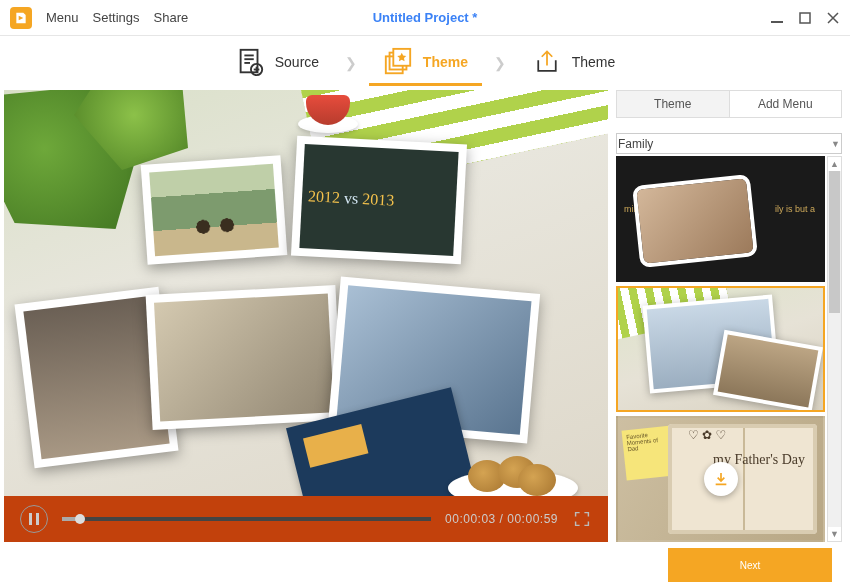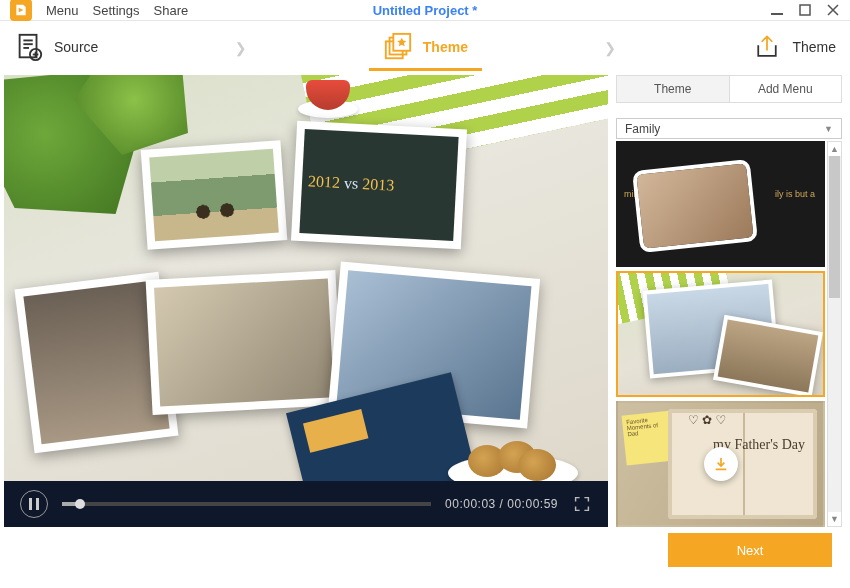--- a/index.html
+++ b/index.html
@@ -1,25 +1,25 @@
 <!DOCTYPE html>
 <html><head>
 <meta charset="utf-8">
 <style>
 * { box-sizing: border-box; margin: 0; padding: 0; }
 body { font-family: -apple-system, "Segoe UI", Arial, sans-serif; font-size: 13px; color: #333; background: #fff; width: 850px; height: 588px; overflow: hidden; }
 
-.titlebar { height: 21px; display: flex; align-items: center; padding: 0 10px; border-bottom: 1px solid #e6e6e6; position: relative; }
+.titlebar { height: 36px; display: flex; align-items: center; padding: 0 10px; border-bottom: 1px solid #e6e6e6; position: relative; }
 .titlebar .logo { width: 22px; height: 22px; background: #f5a623; border-radius: 4px; margin-right: 14px; display:flex;align-items:center;justify-content:center; }
 .titlebar .menu-item { margin: 0 14px 0 0; cursor: pointer; color: #444; }
 .titlebar .title { position: absolute; left: 50%; transform: translateX(-50%); color: #3b82f6; font-weight: bold; }
 .titlebar .win-controls { margin-left: auto; display: flex; gap: 14px; }
 .win-btn { width: 14px; height: 14px; display: inline-flex; align-items: center; justify-content: center; color: #555; cursor: pointer; }
 
-.steps { height: 54px; display: flex; align-items: center; justify-content: space-between; }
+.steps { height: 54px; display: flex; align-items: center; justify-content: center; }
 .step { display: flex; align-items: center; gap: 10px; padding: 6px 14px; cursor: pointer; border-bottom: 3px solid transparent; }
 .step.active { border-bottom: 3px solid #f5a623; }
 .step.active .step-label { color: #f5a623; font-weight: 600; }
 .step-icon { width: 30px; height: 30px; display: flex; align-items: center; justify-content: center; }
 .step-label { font-size: 14px; color: #333; font-weight: 500; }
 .chev { color: #ccc; font-size: 14px; margin: 0 12px; user-select:none;}
 
 .main { height: 452px; display: flex; gap: 8px; padding: 0 8px 0 0; }
 
 .preview-col { flex: 1; display: flex; flex-direction: column; background: #000; margin-left: 4px; }
@@ -46,34 +46,34 @@
 .p2 { width: 170px; height: 120px; left: 290px; top: 50px; transform: rotate(3deg);}
 .p2 .img { background: #283731; display:flex; align-items:center; padding:6px;}
 .p2 .chalk{color:#d5e8f5;font-family:cursive;font-size:16px;} .p2 .ylw{color:#f3c14c;}
 .p3 { width: 145px; height: 165px; left: 20px; top: 205px; transform: rotate(-7deg);}
 .p3 .img{background:linear-gradient(180deg,#6b6055,#a89884);}
 .p4 { width: 190px; height: 135px; left: 145px; top: 200px; transform: rotate(-3deg);}
 .p4 .img{background:linear-gradient(135deg,#d4c9b0,#928773);}
 .p5 { width: 200px; height: 150px; left: 330px; top: 195px; transform: rotate(5deg);}
 .p5 .img{background:linear-gradient(135deg,#a9bfd4,#5a7590);}
 
-.player-bar { height: 46px; background: #0f172a; display: flex; align-items: center; padding: 0 16px; gap: 14px; color: #ddd; }
+.player-bar { height: 46px; background: #c2410c; display: flex; align-items: center; padding: 0 16px; gap: 14px; color: #ddd; }
 .play-btn { width: 28px; height: 28px; border: 1.5px solid #999; border-radius: 50%; display: flex; align-items: center; justify-content: center; cursor: pointer; }
 .seek { flex: 1; height: 4px; background: #444; position: relative; cursor: pointer; }
 .seek-fill { position: absolute; left: 0; top: 0; height: 100%; width: 5%; background: #aaa; }
 .seek-thumb { position: absolute; top: 50%; left: 5%; transform: translate(-50%,-50%); width: 10px; height: 10px; border-radius: 50%; background: #ddd; }
 .time { font-size: 12px; color: #ccc; letter-spacing: .5px; font-variant-numeric: tabular-nums; }
 .fs-btn { width: 20px; height: 20px; cursor: pointer; color:#bbb; display:flex;align-items:center;justify-content:center;}
 
 .side-col { width: 226px; display: flex; flex-direction: column; }
 .side-tabs { height: 30px; display: flex; border: 1px solid #ddd; }
 .side-tab { flex: 1; display: flex; align-items: center; justify-content: center; font-size: 12px; color: #555; cursor: pointer; background:#f3f3f3;}
 .side-tab.active { background: #fff; }
 .side-tab + .side-tab { border-left: 1px solid #ddd; }
-.cat-select { height: 22px; border: 1px solid #ccc; display: flex; align-items: center; padding: 0 8px; font-size: 12px; color: #444; cursor: pointer; justify-content: space-between; margin-top:15px;}
+.cat-select { height: 22px; border: 1px solid #ccc; display: flex; align-items: center; padding: 0 1px; font-size: 12px; color: #444; cursor: pointer; justify-content: space-between; margin-top:15px;}
 .theme-list-wrap { flex:1; display:flex; margin-top:2px; }
 .theme-list { flex: 1; display: flex; flex-direction: column; gap: 4px; overflow: hidden;}
 .theme-item { height: 126px; border: 2px solid transparent; cursor: pointer; position: relative; overflow: hidden;}
 .theme-item.selected { border-color: #f5a623; }
 .scroll { width: 15px; border: 1px solid #ddd; margin-left:2px; display:flex; flex-direction:column; align-items:center;}
 .scroll-arrow { width:100%; height:14px; display:flex; align-items:center; justify-content:center; color:#888; font-size:9px; cursor:pointer;}
 .scroll-track { flex:1; background:#f0f0f0; width:100%; position:relative;}
 .scroll-thumb { position:absolute; left:1px; right:1px; top:0; height:40%; background:#c8c8c8;}
 
 .t1 { background:#1a1a1a; display:flex; align-items:center; justify-content:center;}
@@ -88,21 +88,21 @@
 .t2 .phb div{width:100%;height:100%;background:linear-gradient(#bca584,#8c775a);}
 .t3 { background:linear-gradient(120deg,#cdbfa2,#b8a785);}
 .t3 .note{position:absolute;left:6px;top:10px;width:50px;height:50px;background:#f6e57a;transform:rotate(-6deg);font-size:6px;padding:4px;color:#6b5a2a;}
 .t3 .album{position:absolute;left:50px;top:6px;right:6px;bottom:6px;background:#efe5d2;border-radius:4px;box-shadow:inset 0 0 0 4px #d9ccb1;}
 .t3 .album::before{content:"";position:absolute;left:50%;top:4px;bottom:4px;width:2px;background:#c9b998;}
 .t3 .txt{position:absolute;right:18px;top:34px;font-family:cursive;font-size:14px;color:#4a3b2a;text-align:center;line-height:1.1;}
 .t3 .hearts{position:absolute;left:70px;top:10px;font-size:12px;color:#4a3b2a;}
 .t3 .dlbadge{position:absolute;left:50%;top:50%;transform:translate(-50%,-50%);width:34px;height:34px;border-radius:50%;background:#fff;display:flex;align-items:center;justify-content:center;color:#f5a623;box-shadow:0 2px 6px rgba(0,0,0,.3);}
 
 .footer { height: 46px; display: flex; align-items: center; justify-content: flex-end; padding: 0 18px; }
-.next-btn { width: 164px; height: 34px; background: #f5a623; color: #fff; display: flex; align-items: center; justify-content: center; font-size: 13px; cursor: pointer; }
+.next-btn { width: 164px; height: 34px; background: #f5a623; color: #fff; display: flex; align-items: center; justify-content: center; font-size: 10px; cursor: pointer; }
 </style>
 </head>
 <body>
 
 <div class="titlebar">
   <div class="logo">
     <svg width="14" height="14" viewBox="0 0 24 24">
         <path fill="#fff" d="M4 3h12l4 4v14H4z"></path>
         <path fill="#f5a623" d="M8 12l8 4-8 4z" transform="translate(0,-4)"></path>
       </svg>

